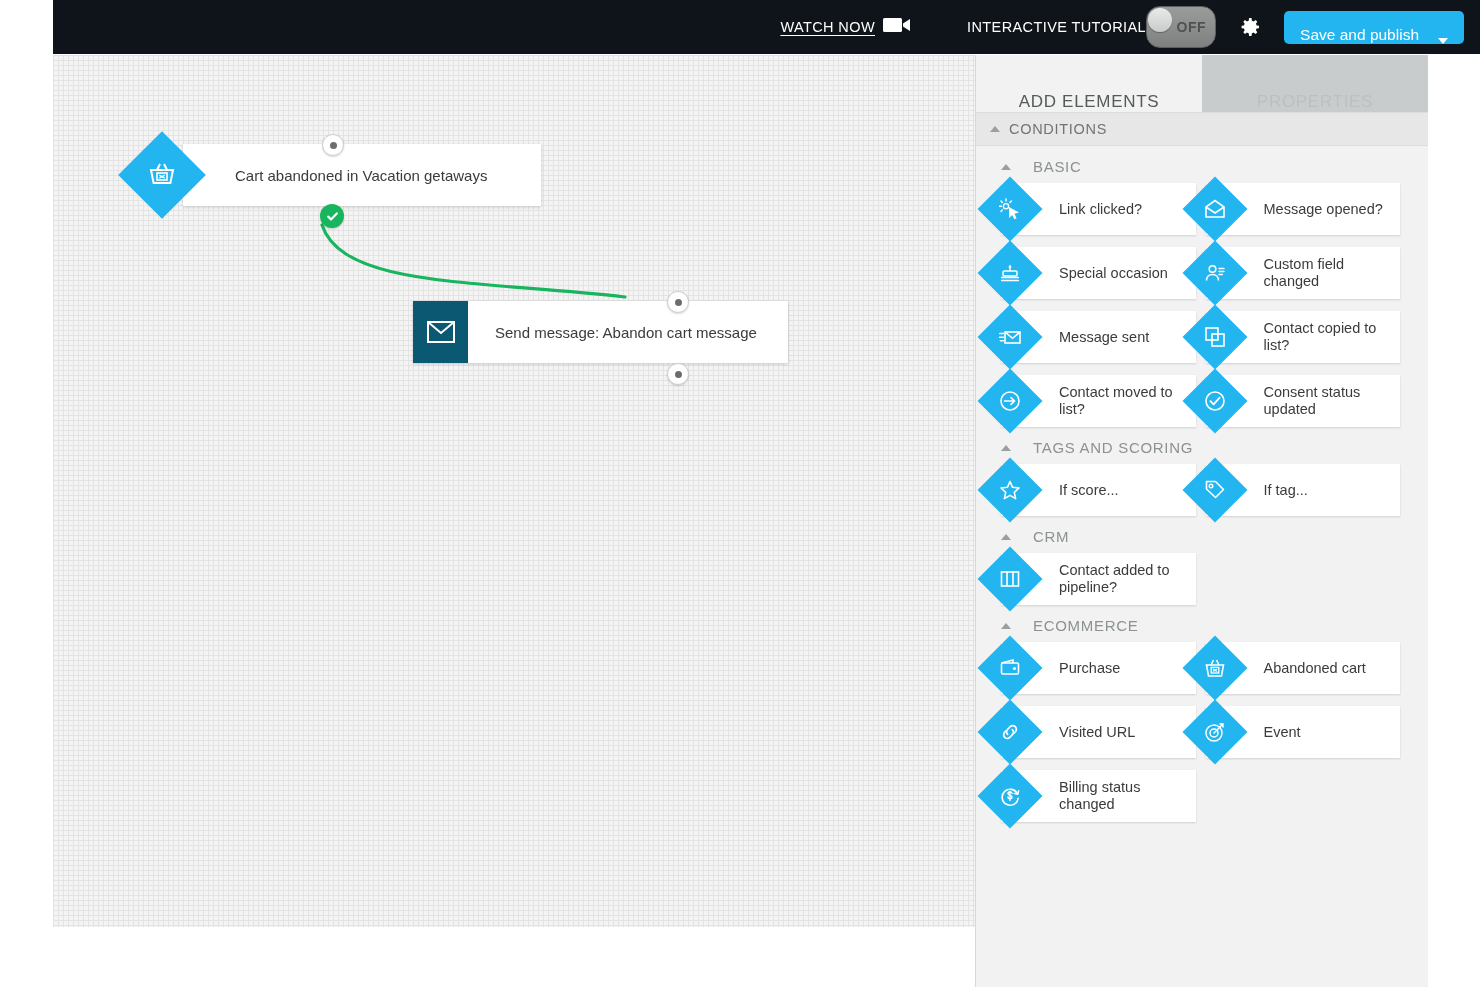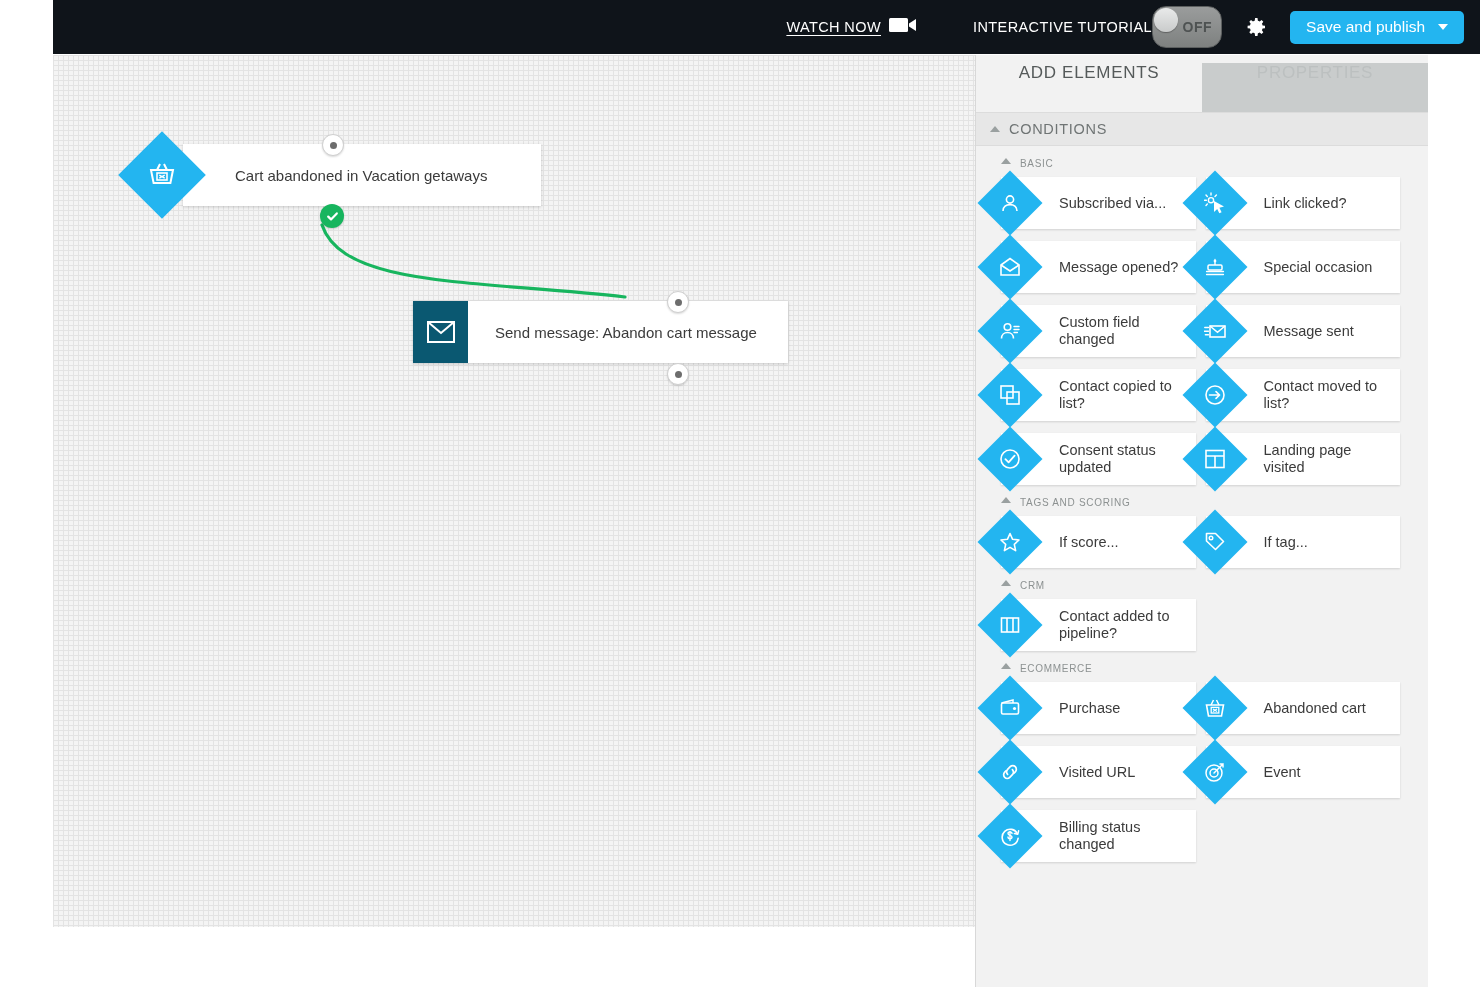--- a/index.html
+++ b/index.html
@@ -47,21 +47,21 @@
     position:absolute;right:9px;top:50%;transform:translateY(-50%);
     font-size:14px;font-weight:bold;color:#4e5252;letter-spacing:.5px;
   }
   .gear-btn{margin-left:22px;display:flex;align-items:center;cursor:pointer;}
   .save-btn{
     margin-left:22px;
     background:#23b5f0;color:#ffffff;
     border:none;border-radius:5px;
     height:33px;padding:0 16px;
     font-size:15.5px;font-family:inherit;
-    display:flex;align-items:center;gap:13px;cursor:pointer;
+    display:flex;align-items:flex-end;gap:19px;cursor:pointer;
   }
   .caret-dn{
     width:0;height:0;border-left:5px solid transparent;
     border-right:5px solid transparent;border-top:6px solid #ffffff;
   }
 
   
   #canvas{
     position:absolute;left:53px;top:55px;width:922px;height:872px;
     background-color:#f4f4f4;
@@ -119,36 +119,36 @@
   }
 
   
   #panel{
     position:absolute;left:975px;top:55px;width:453px;height:932px;
     background:#f2f2f2;border-left:1px solid #d8d8d8;
     box-sizing:border-box;overflow:hidden;
   }
   #panel-tabs{display:flex;height:57px;}
   .tab{
-    flex:1;display:flex;align-items:flex-start;justify-content:center;
-    font-size:17px;letter-spacing:.7px;cursor:pointer;margin-top:8px;
+    flex:1;display:flex;align-items:flex-end;justify-content:center;
+    font-size:17px;letter-spacing:.7px;cursor:pointer;
   }
   .tab.active{background:#f2f2f2;color:#555a5a;}
   .tab.disabled{background:#c9cccc;color:#bcc0c0;cursor:default;}
 
   .group-header{
     height:32px;background:#e7e7e7;border-top:1px solid #dcdcdc;
     border-bottom:1px solid #dcdcdc;
     display:flex;align-items:center;padding-left:14px;gap:9px;
     font-size:14.5px;color:#6f7474;letter-spacing:.7px;cursor:pointer;
   }
   .sub-header{
-    display:flex;align-items:flex-start;gap:9px;
+    display:flex;align-items:center;gap:22px;
     padding:12px 0 8px 25px;
-    font-size:10px;color:#8c9191;letter-spacing:.7px;cursor:pointer;
+    font-size:15px;color:#8c9191;letter-spacing:.7px;cursor:pointer;
   }
   .caret-up{
     width:0;height:0;border-left:5px solid transparent;
     border-right:5px solid transparent;border-bottom:6px solid #9aa0a0;
   }
   .grid2{
     display:grid;grid-template-columns:1fr 1fr;
     column-gap:10px;row-gap:12px;
     padding:0 28px 0 25px;
   }
@@ -268,29 +268,20 @@
     <span class="caret-up"></span>
     <span>CONDITIONS</span>
   </div>
 
   <div class="sub-header">
     <span class="caret-up"></span>
     <span>BASIC</span>
   </div>
   <div class="grid2">
 
-    <div class="el-card">
-      <span class="el-diamond" style="background: rgb(35, 181, 240);">
-        <svg width="22" height="22" viewBox="0 0 22 22">
-          <circle cx="11" cy="7.5" r="3.6" fill="none" stroke="#ffffff" stroke-width="1.6"></circle>
-          <path d="M4 19 c0-4.2 3.2-6.4 7-6.4 s7 2.2 7 6.4" fill="none" stroke="#ffffff" stroke-width="1.6"></path>
-        </svg>
-      </span>
-      <span class="el-label">Subscribed via...</span>
-    </div>
 
     <div class="el-card">
       <span class="el-diamond" style="background: rgb(35, 181, 240);">
         <svg width="22" height="22" viewBox="0 0 22 22">
           <path d="M7 3 L7 1 M3.3 4.4 L2 3 M2.4 8.2 L.6 8.2 M3.3 12 L2 13.4 M11 4.4 L12.4 3" stroke="#ffffff" stroke-width="1.4" stroke-linecap="round"></path>
           <circle cx="7" cy="8.2" r="2.6" fill="none" stroke="#ffffff" stroke-width="1.4"></circle>
           <path d="M10 9 L20 14.5 L15.4 15.8 L17.6 20.2 L15.3 21.3 L13.2 16.9 L10 20 Z" fill="#ffffff"></path>
         </svg>
       </span>
       <span class="el-label">Link clicked?</span>
@@ -363,29 +354,20 @@
     <div class="el-card">
       <span class="el-diamond" style="background: rgb(35, 181, 240);">
         <svg width="22" height="22" viewBox="0 0 22 22">
           <circle cx="11" cy="11" r="9" fill="none" stroke="#ffffff" stroke-width="1.6"></circle>
           <path d="M6.4 11.2 L9.6 14.4 L15.6 7.6" fill="none" stroke="#ffffff" stroke-width="1.8" stroke-linecap="round" stroke-linejoin="round"></path>
         </svg>
       </span>
       <span class="el-label">Consent status updated</span>
     </div>
 
-    <div class="el-card">
-      <span class="el-diamond" style="background: rgb(35, 181, 240);">
-        <svg width="22" height="22" viewBox="0 0 22 22">
-          <rect x="2" y="2.5" width="18" height="17" fill="none" stroke="#ffffff" stroke-width="1.6"></rect>
-          <path d="M2 8 h18 M11 8 v11.5" stroke="#ffffff" stroke-width="1.6"></path>
-        </svg>
-      </span>
-      <span class="el-label">Landing page visited</span>
-    </div>
   </div>
 
   <div class="sub-header">
     <span class="caret-up"></span>
     <span>TAGS AND SCORING</span>
   </div>
   <div class="grid2">
     <div class="el-card">
       <span class="el-diamond" style="background: rgb(35, 181, 240);">
         <svg width="22" height="22" viewBox="0 0 22 22">

